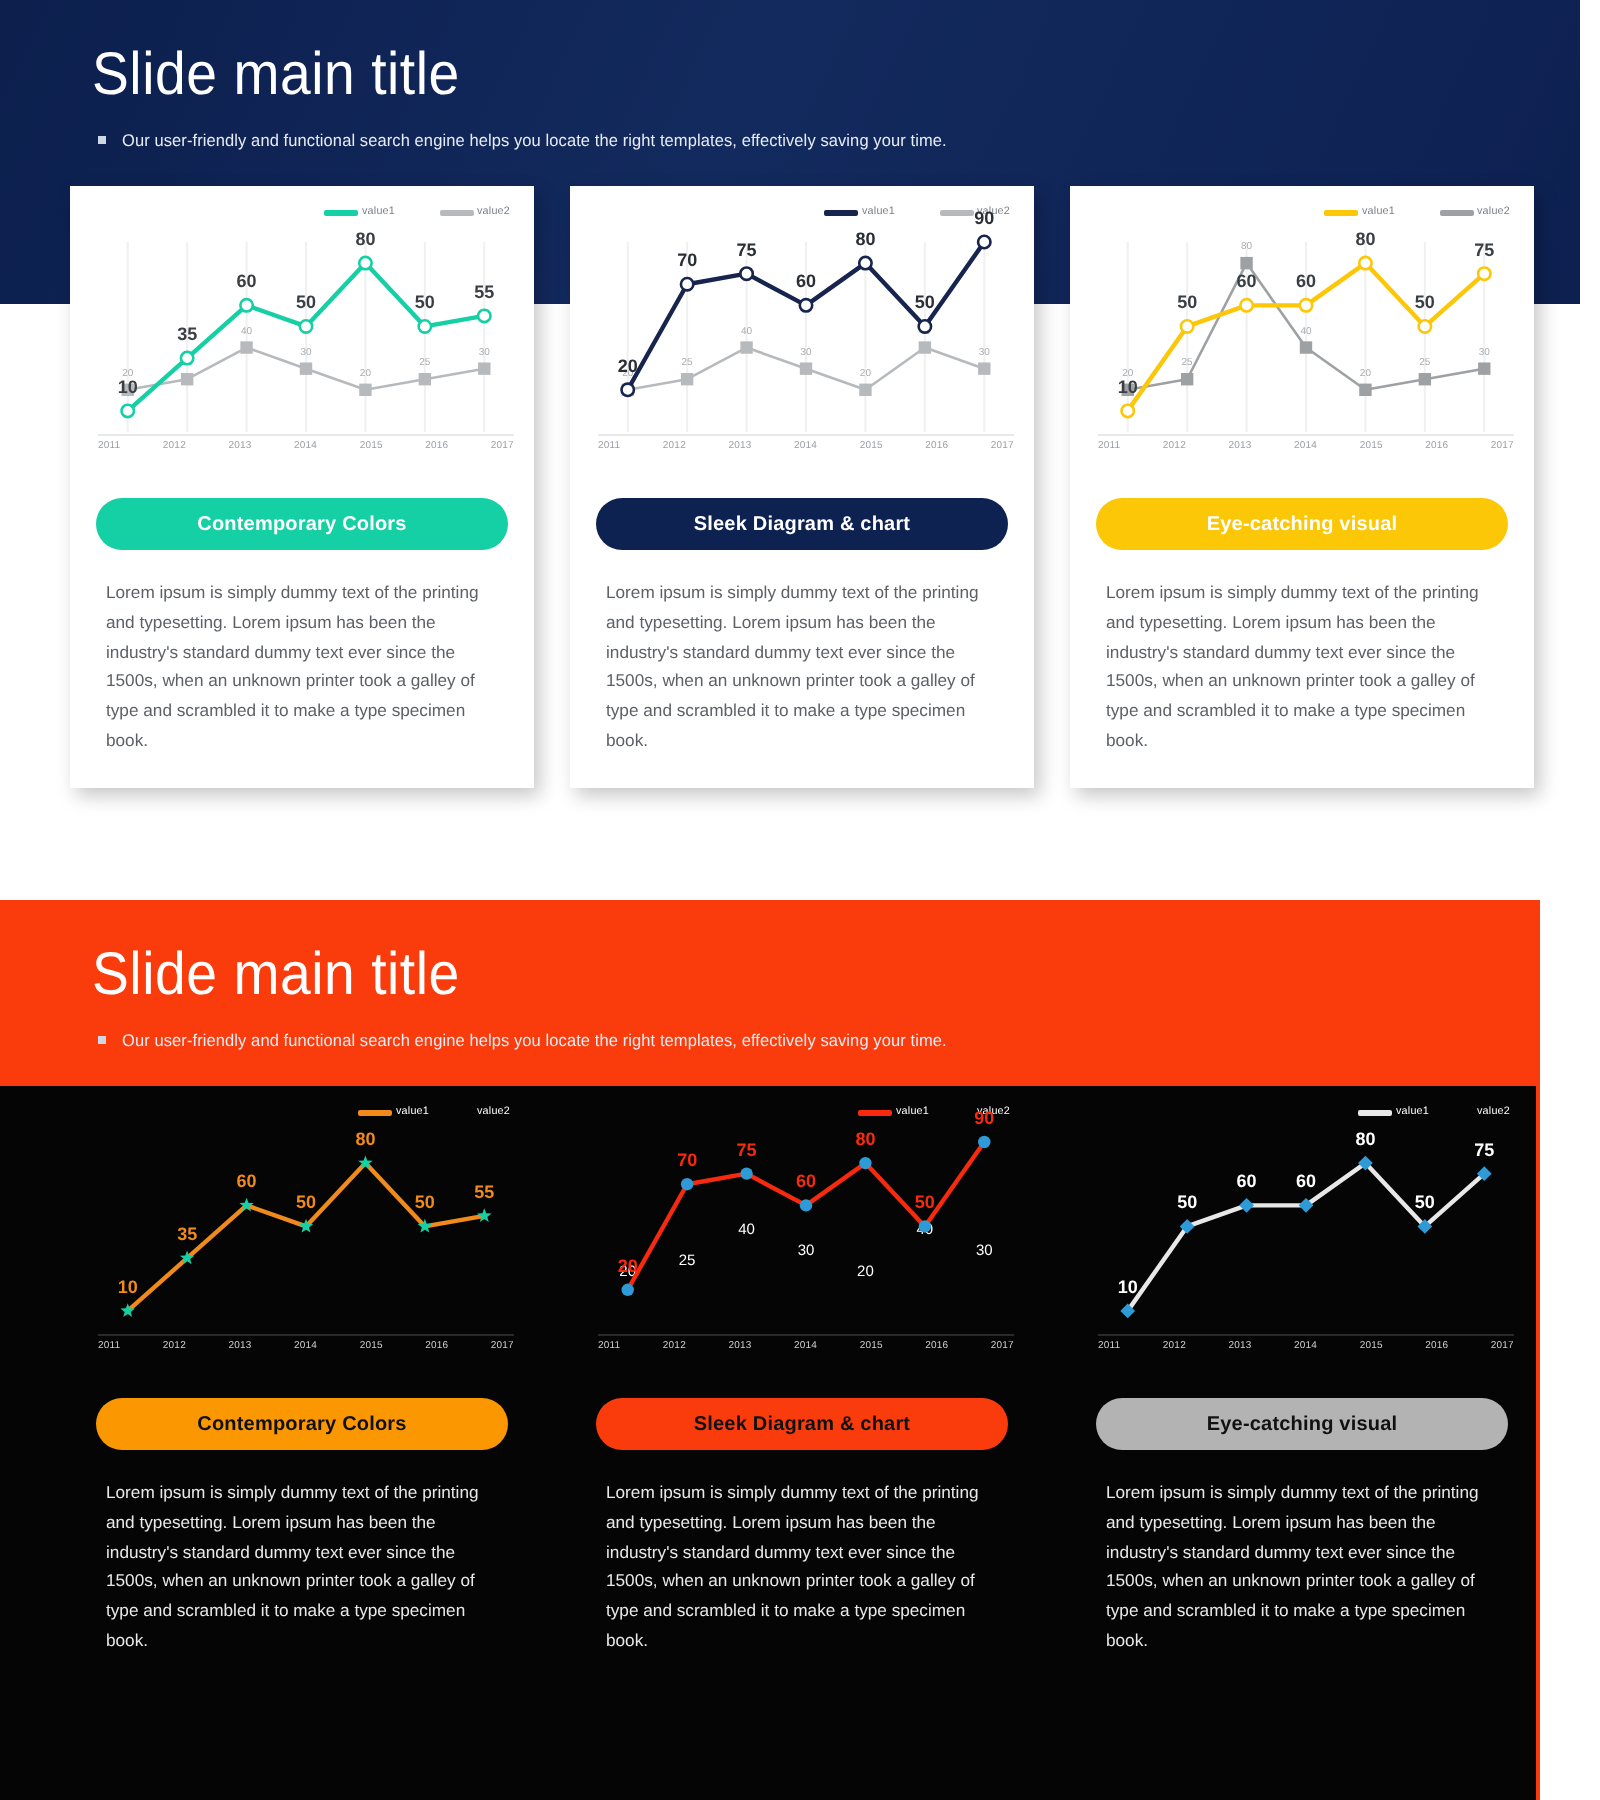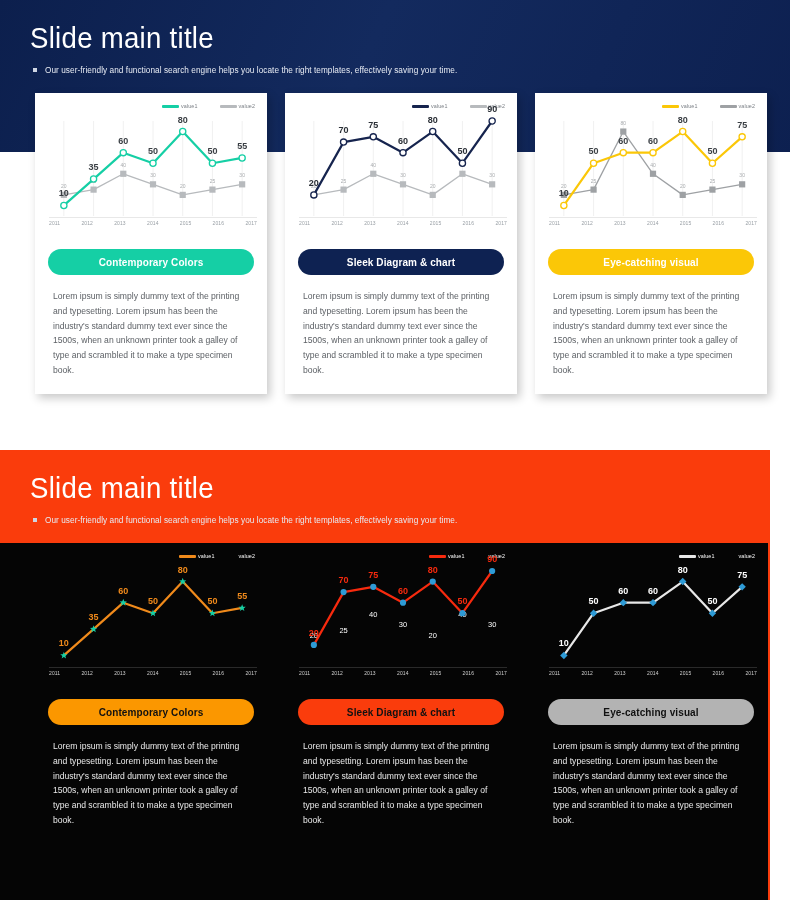--- a/index.html
+++ b/index.html
@@ -26,21 +26,21 @@
   #slide-bottom { top:440px; height:460px; background:#ffffff; }
   #slide-bottom .band {
     position:absolute; left:0; top:10px; width:770px; height:533px;
     background:#fa3c0c;
   }
   #slide-bottom .blackband{
     position:absolute; left:0; top:103px; width:768px; height:357px;
     background:#050505;
   }
 
-  .header { position:absolute; left:30px; top:22px; z-index:5; }
+  .header { position:absolute; left:46px; top:22px; z-index:5; }
   .slide-title {
     font-size:30px; font-weight:400; color:#ffffff;
     letter-spacing:0.3px; line-height:1.05;
     font-family:"Liberation Sans", sans-serif;
     transform:scaleX(0.92); transform-origin:left center;
   }
   .bullet-row { display:flex; align-items:center; margin-top:11px; margin-left:3px;justify-content:flex-end; }
   .bullet-sq { width:4px;height:4px;background:#cfd6e4;margin-right:8px;flex:none; }
   .bullet-text { font-size:8.5px; color:#e7ebf3; letter-spacing:0.05px; transform:scaleX(0.97); transform-origin:left center;}
 

